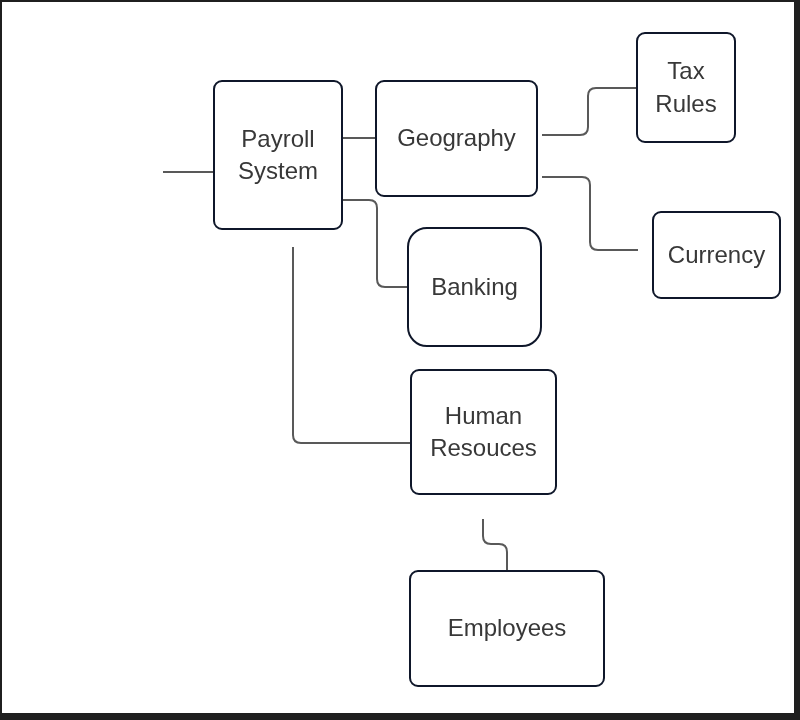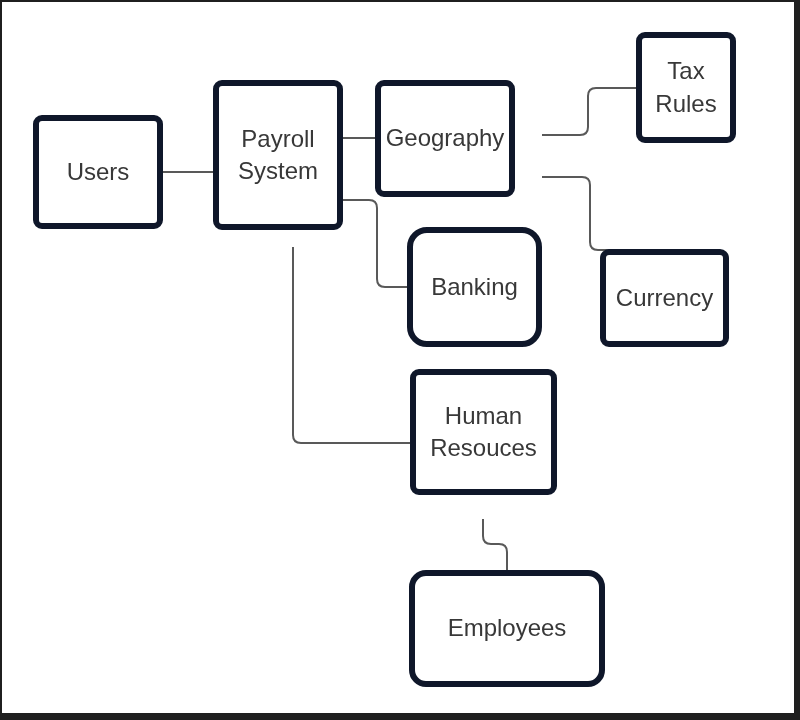--- a/index.html
+++ b/index.html
@@ -33,21 +33,21 @@
   }
   #edges path {
     fill: none;
     stroke: #595959;
     stroke-width: 2;
   }
   .node {
     position: absolute;
     box-sizing: border-box;
     background: #ffffff;
-    border: 6px solid #0f172a;
+    border: 2px solid #0f172a;
     border-radius: 9px;
     display: flex;
     align-items: center;
     justify-content: center;
     text-align: center;
     z-index: 2;
   }
   .node .label {
     font-size: 24px;
     line-height: 1.35;
@@ -63,46 +63,43 @@
   <svg id="edges" width="800" height="720" viewBox="0 0 800 720">
     <path d="M163 172 L213 172"></path>
     <path d="M343 138 L375 138"></path>
     <path d="M343 200 L369 200 Q377 200 377 208 L377 279 Q377 287 385 287 L407 287"></path>
     <path d="M293 247 L293 435 Q293 443 301 443 L410 443"></path>
     <path d="M542 135 L580 135 Q588 135 588 127 L588 96 Q588 88 596 88 L636 88"></path>
     <path d="M542 177 L582 177 Q590 177 590 185 L590 242 Q590 250 598 250 L638 250"></path>
     <path d="M483 519 L483 536 Q483 544 491 544 L499 544 Q507 544 507 552 L507 570"></path>
   </svg>
 
-  <div class="node" style="left:33px; top:115px; width:130px; height:114px;">
-    <span class="label">Users</span>
-  </div>
 
   <div class="node" style="left:213px; top:80px; width:130px; height:150px;align-items:center;">
     <span class="label">Payroll System</span>
   </div>
 
-  <div class="node" style="left:375px; top:80px; width:140px; height:117px;">
+  <div class="node" style="left:375px; top:80px; width:163px; height:117px;">
     <span class="label">Geography</span>
   </div>
 
   <div class="node" style="left:636px; top:32px; width:100px; height:111px;">
     <span class="label">Tax Rules</span>
   </div>
 
-  <div class="node" style="left:600px; top:211px; width:129px; height:98px;margin-top:38px;">
+  <div class="node" style="left:652px; top:211px; width:129px; height:88px;">
     <span class="label">Currency</span>
   </div>
 
   <div class="node" style="left:407px; top:227px; width:135px; height:120px;border-radius:20px;">
     <span class="label">Banking</span>
   </div>
 
   <div class="node" style="left:410px; top:369px; width:147px; height:126px;">
     <span class="label">Human Resouces</span>
   </div>
 
-  <div class="node" style="left:409px; top:570px; width:196px; height:117px;border-radius:17px;">
+  <div class="node" style="left:409px; top:570px; width:196px; height:117px;">
     <span class="label">Employees</span>
   </div>
 
   <div id="frame"></div>
 </div>
 
 </body></html>

